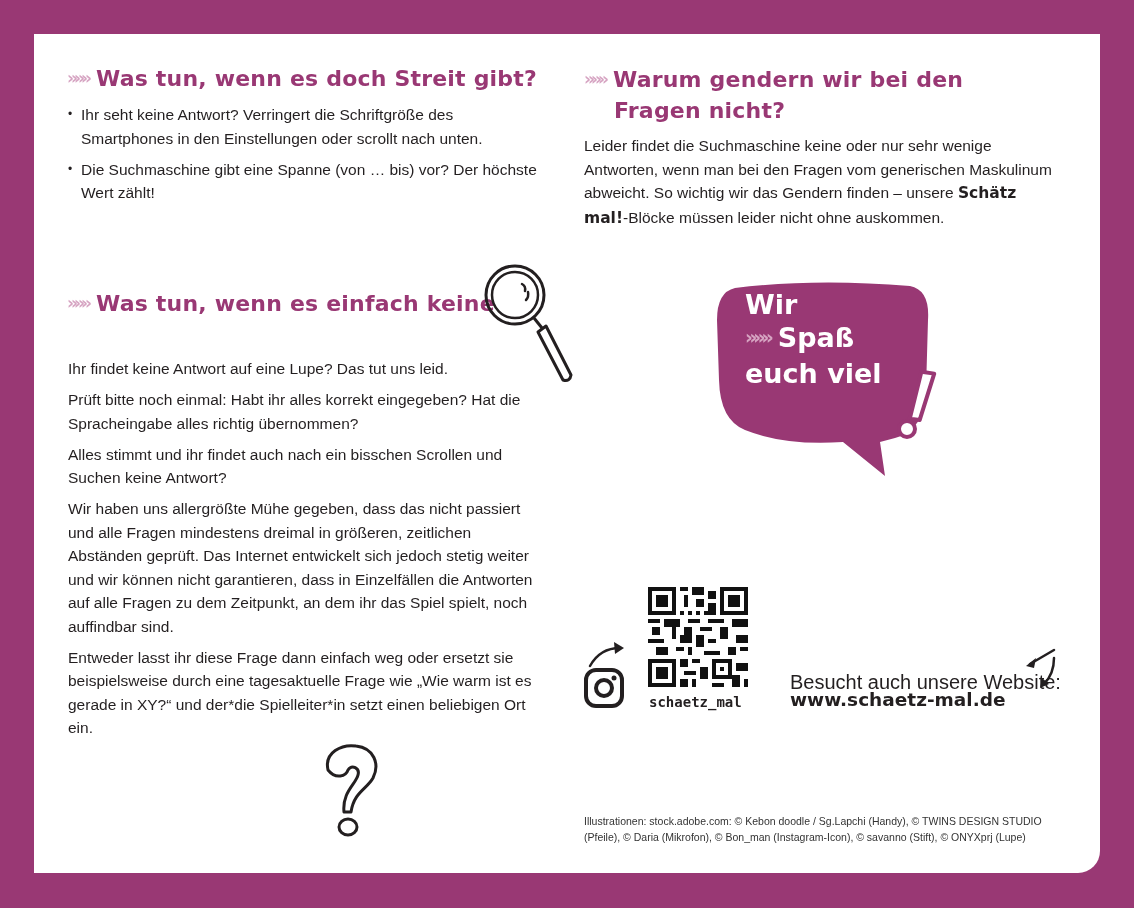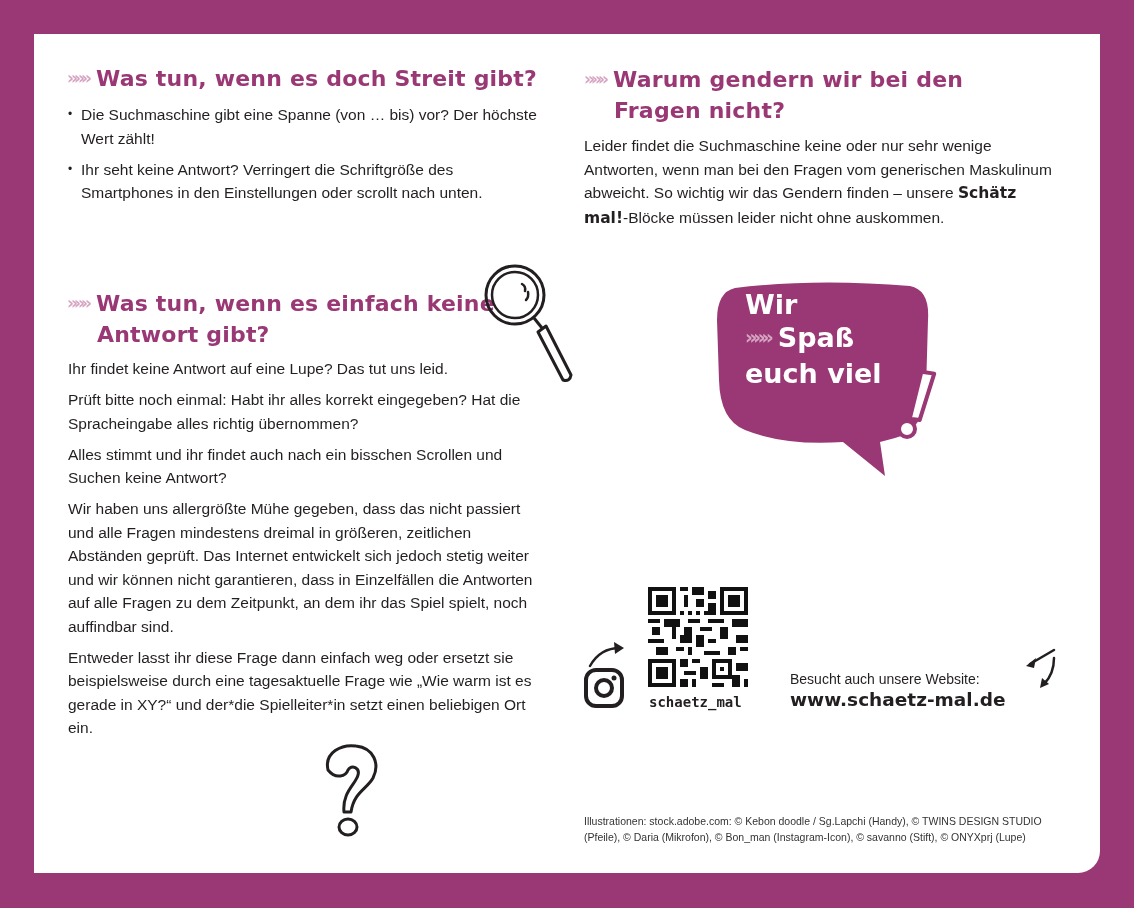--- a/index.html
+++ b/index.html
@@ -73,21 +73,21 @@
     color: #d6a4c2; font-size: 19px; letter-spacing: -4px; margin-right: 8px;
     position: relative; top: -3px;
   }
   .qr-label {
     position: absolute; left: 649px; top: 694px;
     font-family: "DejaVu Sans Mono", monospace;
     font-weight: bold; font-size: 14px;
   }
   .website-label {
     position: absolute; left: 790px; top: 671px;
-    font-size: 14px;
+    font-size: 20px;
   }
   .website-url {
     position: absolute; left: 790px; top: 689px;
     font-family: "DejaVu Sans", sans-serif; font-weight: bold;
     font-size: 18.5px;
   }
   .credits {
     position: absolute; left: 584px; top: 814px;
     width: 490px;
     font-size: 10.5px; line-height: 15.5px;
@@ -98,28 +98,27 @@
 </head>
 <body>
 
 <div class="panel"></div>
 
 <div class="heading" style="left:67px; top:64px;">
   <span class="chev">»»»</span><span>Was tun, wenn es doch Streit gibt?</span>
 </div>
 <div class="body-text" style="left:68px; top:103px; width:470px;">
   <ul class="bullets">
+    <li>Ihr seht keine Antwort? Verringert die Schriftgröße des Smartphones in den Einstellungen oder scrollt nach unten.</li>
     <li>Die Suchmaschine gibt eine Spanne (von … bis) vor? Der höchste Wert zählt!</li>
-    <li>Ihr seht keine Antwort? Verringert die Schriftgröße des Smartphones in den Einstellungen oder scrollt nach unten.</li>
   </ul>
 </div>
 
 <div class="heading" style="left:67px; top:289px;">
   <span class="chev">»»»</span><span>Was tun, wenn es einfach keine</span>
-  <span class="line2">Antwort gibt?</span>
 </div>
 
 <svg width="100" height="125" style="left:482px; top:262px;" viewBox="0 0 100 125">
   <circle cx="33" cy="33" r="29" fill="none" stroke="#231f20" stroke-width="3"></circle>
   <circle cx="33" cy="33" r="23" fill="none" stroke="#231f20" stroke-width="2.5"></circle>
   <path d="M40 22 q4 2 3 7 M46 30 q1 5 -2 8" fill="none" stroke="#231f20" stroke-width="2.5" stroke-linecap="round"></path>
   <path d="M52 56 L60 66" stroke="#231f20" stroke-width="3"></path>
   <path d="M56 70 L64 64 L89 113 Q88 120 81 118 Z" fill="none" stroke="#231f20" stroke-width="3" stroke-linejoin="round"></path>
 </svg>
 

